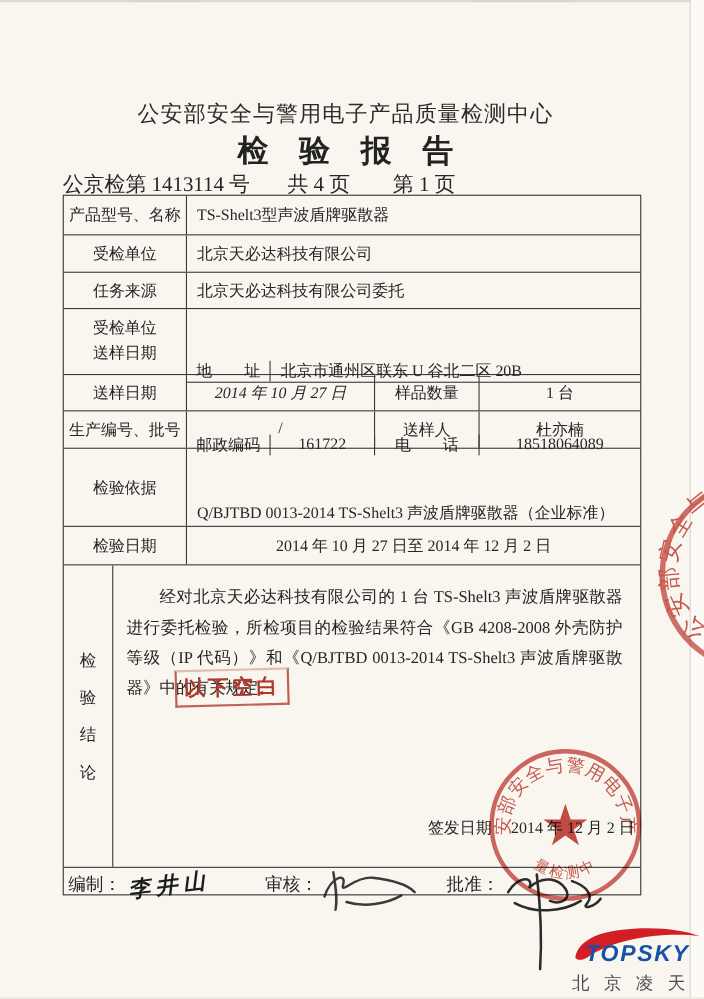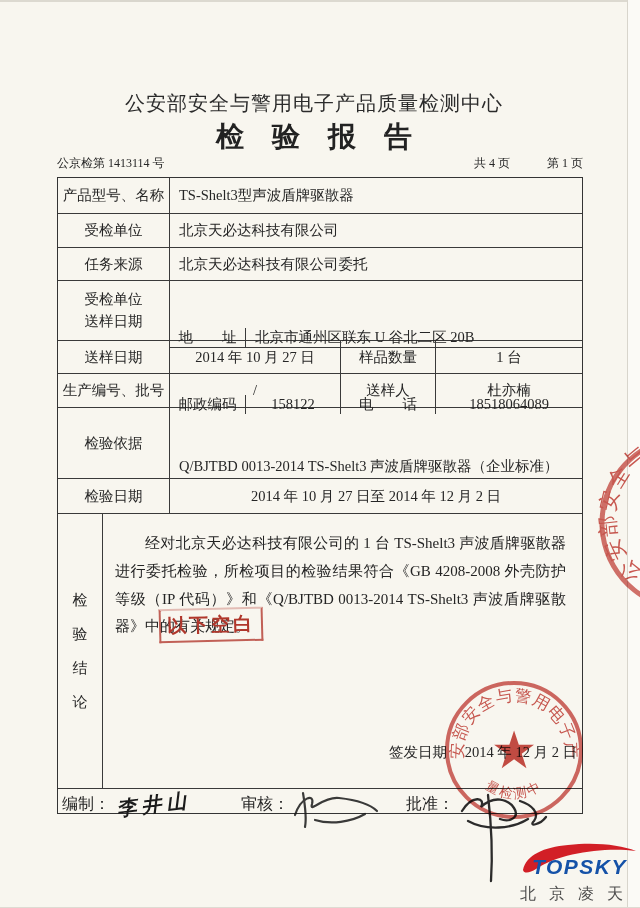--- a/index.html
+++ b/index.html
@@ -11,21 +11,21 @@
   .edge-top{position:absolute;left:0;top:0;width:640px;height:2px;background:#dcd9d0;}
   .edge-bottom{position:absolute;left:0;bottom:0;width:640px;height:1px;background:#dedbd2;}
   .edge-right-line{position:absolute;top:0;left:627px;width:1px;height:908px;background:#d8d5cc;}
   .edge-right-strip{position:absolute;top:0;left:628px;width:12px;height:908px;background:#fbfaf6;}
 
   .org-name{position:absolute;top:90px;left:0;width:628px;text-align:center;
     font-size:20px;letter-spacing:1px;color:#2b2b2b;}
   .doc-title{position:absolute;top:118px;left:0;width:628px;text-align:center;
     font-size:28px;font-weight:bold;color:#222;}
   .meta-row{position:absolute;top:155px;left:57px;width:526px;display:flex;
-    justify-content:space-between;font-size:12px;}
+    font-size:19px;}
   .meta-pages span{margin-left:34px;}
 
   .rtable{position:absolute;left:57px;top:177px;width:526px;height:637px;
     border:1.6px solid #343434;box-sizing:border-box;background:transparent;font-size:14.5px;}
   .tr{display:flex;border-bottom:1.4px solid #3a3a3a;box-sizing:border-box;}
   .tr:last-child{border-bottom:none;}
   .td{box-sizing:border-box;display:flex;align-items:center;}
   .td.rb{border-right:1.4px solid #3a3a3a;}
   .lab{justify-content:center;text-align:center;}
   .val{padding-left:9px;}
@@ -114,30 +114,30 @@
         <span>受检单位</span>
         <span>送样日期</span>
       </div>
       <div class="stack">
         <div class="srow h30">
           <div class="td rb lab w76">地　　址</div>
           <div class="td val grow">北京市通州区联东 U 谷北二区 20B</div>
         </div>
         <div class="srow h30">
           <div class="td rb lab w76">邮政编码</div>
-          <div class="td rb cen w95">158122</div>
+          <div class="td rb cen w95">161722</div>
           <div class="td rb lab w95">电　　话</div>
           <div class="td cen grow">18518064089</div>
         </div>
       </div>
     </div>
 
     <div class="tr h33">
       <div class="td rb lab w112">送样日期</div>
-      <div class="td rb cen" style="width:171px;flex:none;">2014 年 10 月 27 日</div>
+      <div class="td rb cen" style="width:171px;flex:none;font-style:italic;">2014 年 10 月 27 日</div>
       <div class="td rb lab w95">样品数量</div>
       <div class="td cen grow">1 台</div>
     </div>
 
     <div class="tr h34">
       <div class="td rb lab w112">生产编号、批号</div>
       <div class="td rb cen" style="width:171px;flex:none;">/</div>
       <div class="td rb lab w95">送样人</div>
       <div class="td cen grow">杜亦楠</div>
     </div>

